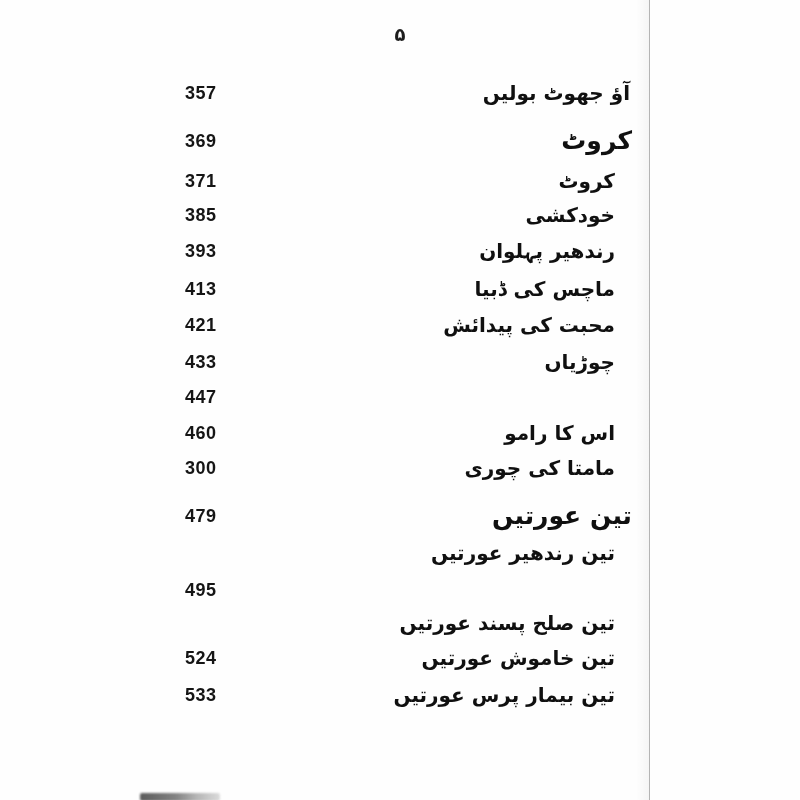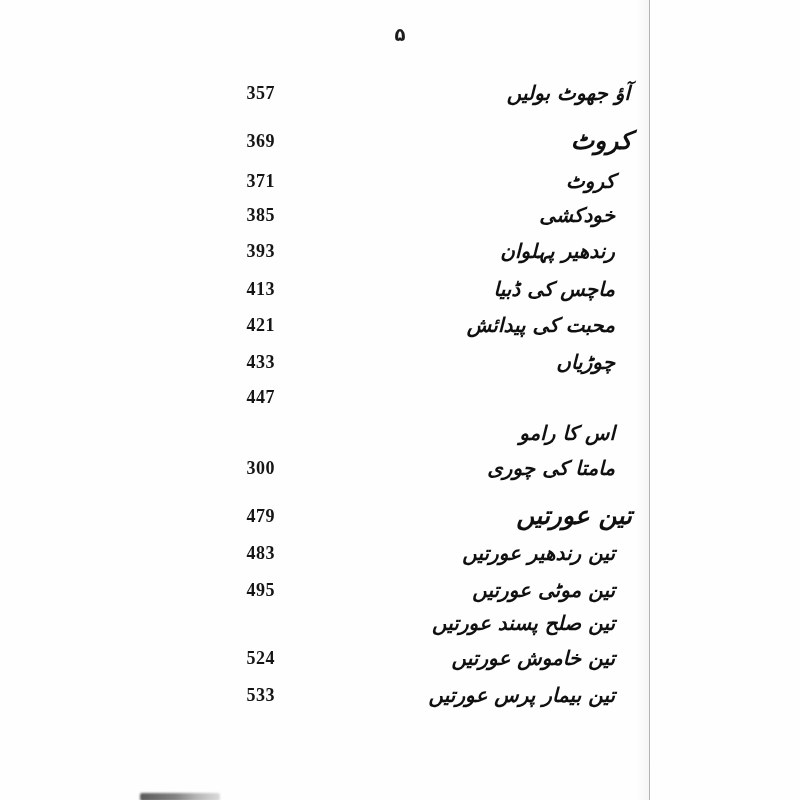--- a/index.html
+++ b/index.html
@@ -34,39 +34,37 @@
   .toc-row {
     position: absolute;
     left: 0;
     width: 100%;
     height: 36px;
   }
   .toc-num {
     position: absolute;
     left: 185px;
     width: 90px;
-    text-align: right;
-    font-family: Liberation Serif, serif;
+    font-family: Liberation Sans, sans-serif;
     font-size: 18px;
     font-weight: 600;
     letter-spacing: 0.5px;
     line-height: 36px;
     color: #151515;
   }
   .toc-title {
     position: absolute;
     right: 185px;
     direction: rtl;
     unicode-bidi: embed;
     white-space: nowrap;
     font-size: 20px;
     font-weight: 600;
     line-height: 36px;
     color: #101010;
-    font-style: italic;
   }
   .toc-row.heading {
     height: 40px;
   }
   .toc-row.heading .toc-num {
     line-height: 40px;
   }
   .toc-row.heading .toc-title {
     right: 168px;
     font-size: 25px;
@@ -149,41 +147,40 @@
   <div class="toc-row" style="top:344px">
     <span class="toc-num">433</span>
     <span class="toc-title">چوڑیاں</span>
   </div>
 
   <div class="toc-row" style="top:379px">
     <span class="toc-num">447</span>
   </div>
 
   <div class="toc-row" style="top:415px">
+    <span class="toc-num">460</span>
     <span class="toc-title">اس کا رامو</span>
   </div>
 
   <div class="toc-row" style="top:450px">
     <span class="toc-num">300</span>
     <span class="toc-title">مامتا کی چوری</span>
   </div>
 
   <div class="toc-row heading" style="top:496px">
     <span class="toc-num">479</span>
     <span class="toc-title">تین عورتیں</span>
   </div>
 
   <div class="toc-row" style="top:535px">
-    <span class="toc-num">483</span>
     <span class="toc-title">تین رندھیر عورتیں</span>
   </div>
 
   <div class="toc-row" style="top:572px">
     <span class="toc-num">495</span>
-    <span class="toc-title">تین موٹی عورتیں</span>
   </div>
 
   <div class="toc-row" style="top:605px">
     <span class="toc-title">تین صلح پسند عورتیں</span>
   </div>
 
   <div class="toc-row" style="top:640px">
     <span class="toc-num">524</span>
     <span class="toc-title">تین خاموش عورتیں</span>
   </div>

